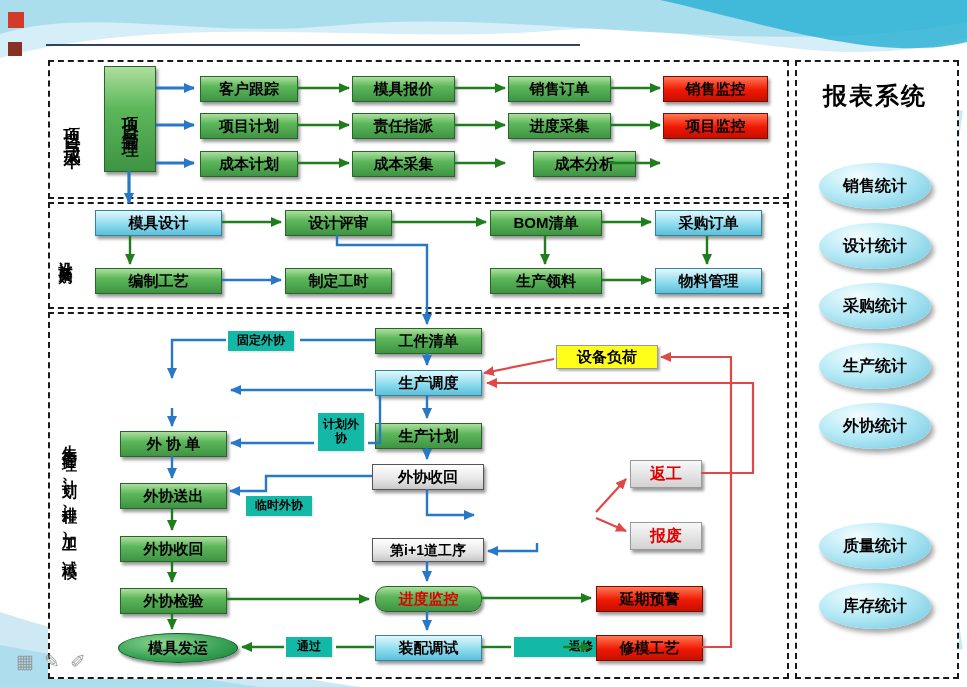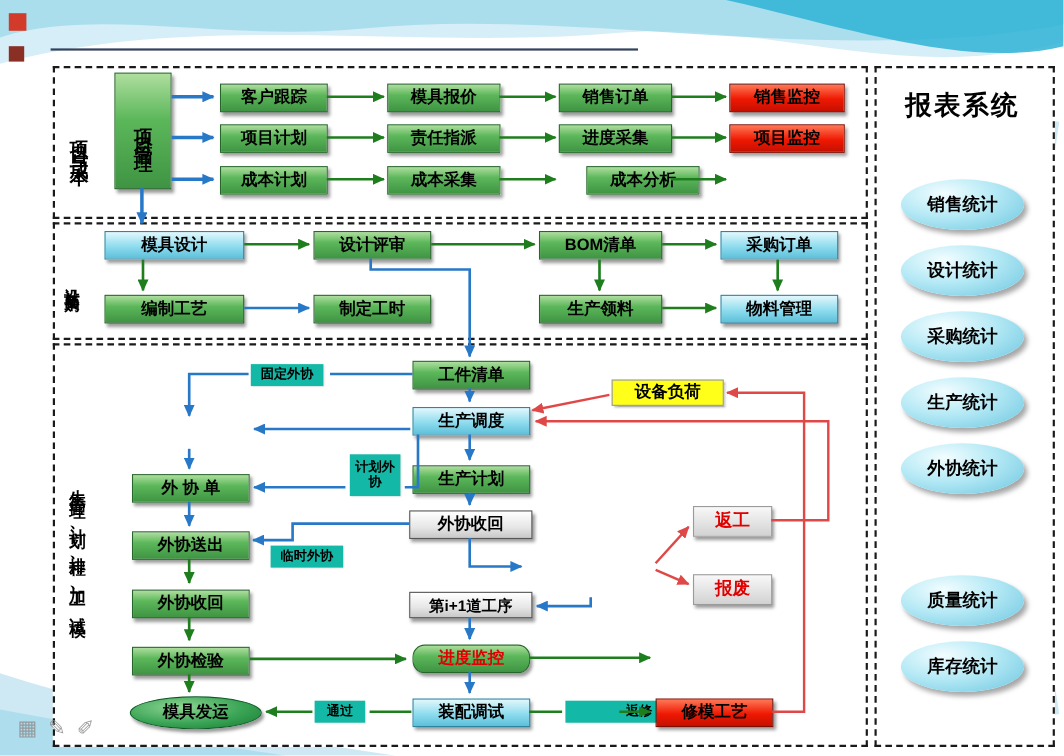--- a/index.html
+++ b/index.html
@@ -113,20 +113,21 @@
   <div class="box g" style="left:120px;top:431px;width:105px;height:24px;">外 协 单</div>
   <div class="box w" style="left:372px;top:464px;width:110px;height:24px;">外协收回</div>
   <div class="box grayred" style="left:630px;top:460px;width:70px;height:26px;">返工</div>
   <div class="box g" style="left:120px;top:483px;width:105px;height:24px;">外协送出</div>
   <div class="box tag" style="left:246px;top:496px;width:66px;height:20px;">临时外协</div>
   <div class="box grayred" style="left:630px;top:522px;width:70px;height:26px;">报废</div>
   <div class="box g" style="left:120px;top:536px;width:105px;height:24px;">外协收回</div>
   <div class="box w" style="left:372px;top:538px;width:110px;height:22px;font-size:14px;">第i+1道工序</div>
   <div class="box g" style="left:120px;top:588px;width:105px;height:24px;">外协检验</div>
   <div class="box g redtext" style="left:375px;top:586px;width:105px;height:24px;">进度监控</div>
+  <div class="box r" style="left:596px;top:586px;width:105px;height:24px;">延期预警</div>
   <div class="box ellipse" style="left:118px;top:633px;width:118px;height:28px;">模具发运</div>
   <div class="box tag" style="left:286px;top:637px;width:46px;height:20px;">通过</div>
   <div class="box c" style="left:375px;top:635px;width:105px;height:24px;">装配调试</div>
   <div class="box tag" style="left:514px;top:637px;width:46px;height:20px;padding-left:44px;">返修</div>
   <div class="box r" style="left:596px;top:635px;width:105px;height:24px;">修模工艺</div>
 
   <div class="rp-title">报表系统</div>
   <div class="report-ellipse" style="left:819px;top:163px;width:112px;height:46px;">销售统计</div>
   <div class="report-ellipse" style="left:819px;top:223px;width:112px;height:46px;">设计统计</div>
   <div class="report-ellipse" style="left:819px;top:283px;width:112px;height:46px;">采购统计</div>

